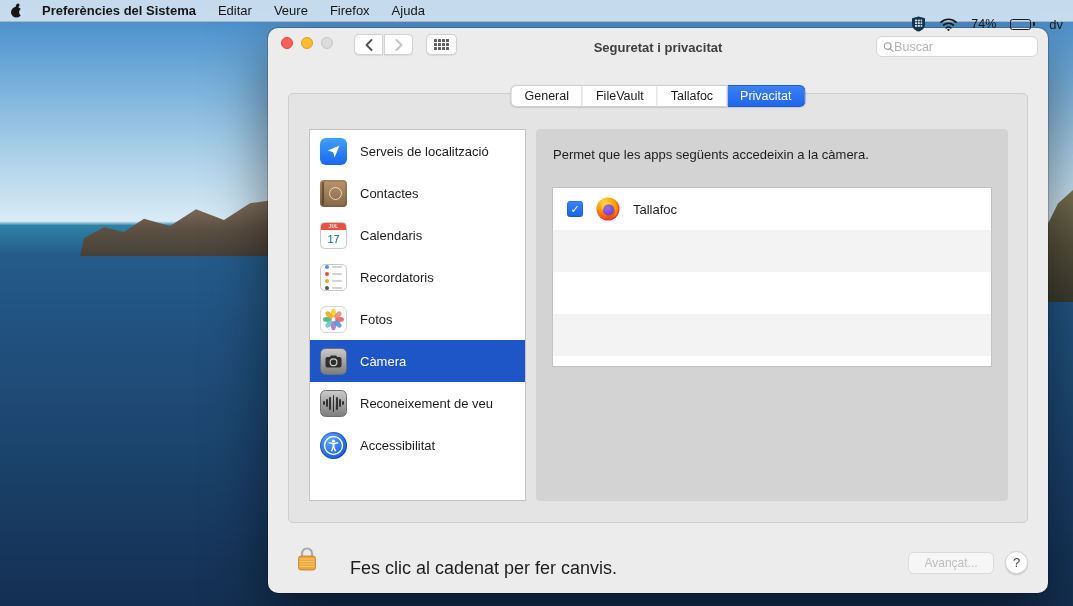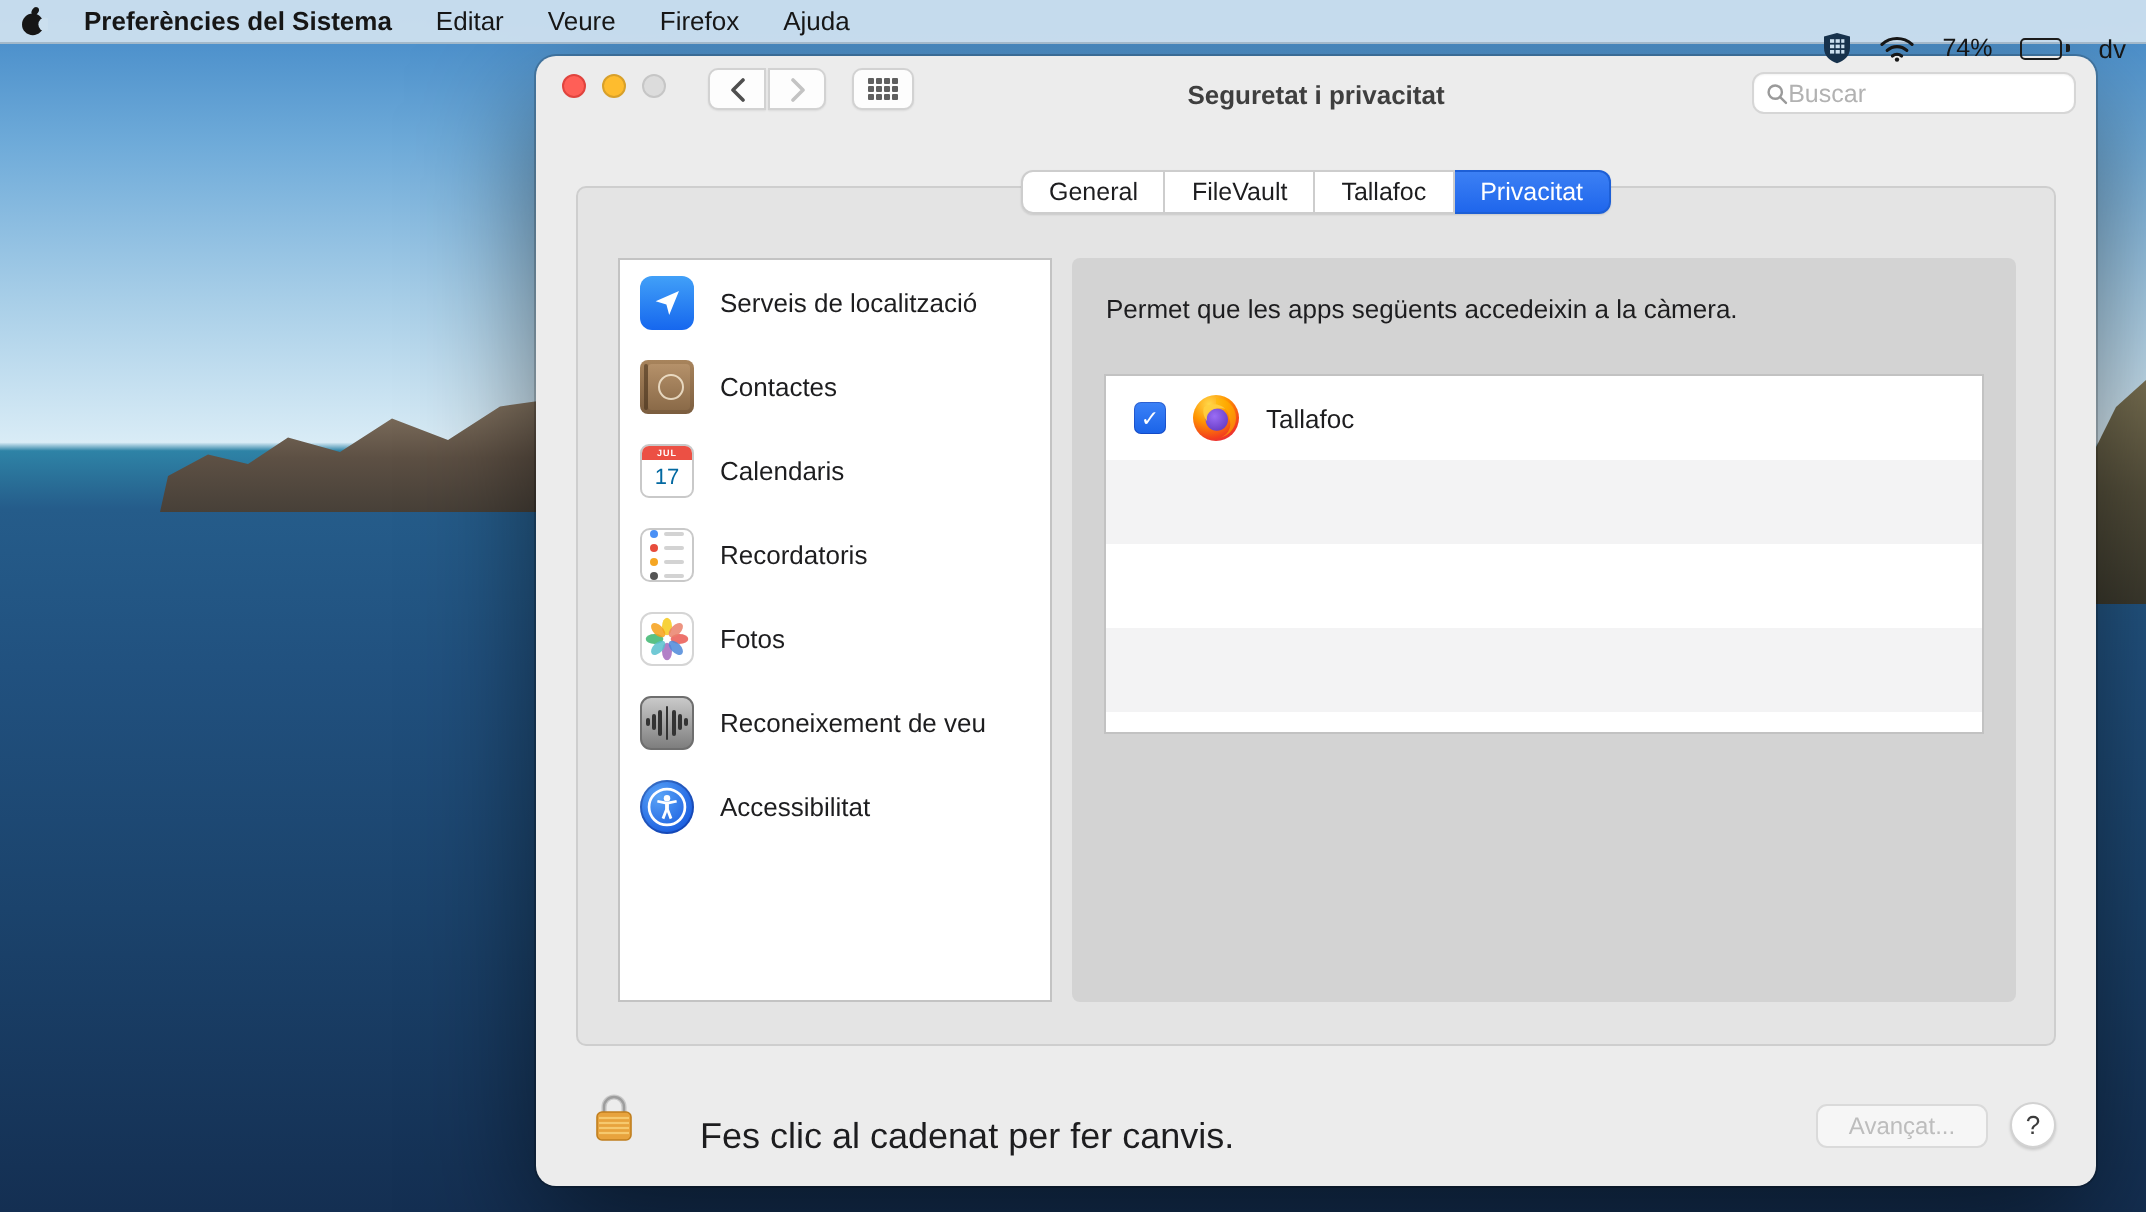--- a/index.html
+++ b/index.html
@@ -313,20 +313,30 @@
               <ellipse cx="7.4" cy="7.4" rx="2.6" ry="4.6" fill="#f59500" opacity="0.85" transform="rotate(-45 7.4 7.4)"></ellipse>
               <ellipse cx="16.6" cy="16.6" rx="2.6" ry="4.6" fill="#3a7bd5" opacity="0.85" transform="rotate(-45 16.6 16.6)"></ellipse>
               <ellipse cx="16.6" cy="7.4" rx="2.6" ry="4.6" fill="#e8735a" opacity="0.85" transform="rotate(45 16.6 7.4)"></ellipse>
               <ellipse cx="7.4" cy="16.6" rx="2.6" ry="4.6" fill="#45b8c8" opacity="0.85" transform="rotate(45 7.4 16.6)"></ellipse>
             </g>
           </svg>
         </span>
         <span class="label">Fotos</span>
       </div>
 
+      <div class="side-item selected">
+        <span class="sicon cam-sq icon-sq">
+          <svg width="17" height="13" viewBox="0 0 17 13">
+            <rect x="0.5" y="2" width="16" height="10.5" rx="2" fill="#2e2e2e"></rect>
+            <rect x="5.2" y="0.4" width="6.6" height="3" rx="1" fill="#2e2e2e"></rect>
+            <circle cx="8.5" cy="7.2" r="3.4" fill="none" stroke="#cfcfcf" stroke-width="1.2"></circle>
+          </svg>
+        </span>
+        <span class="label">Càmera</span>
+      </div>
 
 
       <div class="side-item">
         <span class="sicon mic-sq icon-sq">
           <span class="mic-bars">
             <i style="height:4px;"></i>
               <i style="height:8px;"></i>
               <i style="height:13px;"></i>
             <i style="height:17px;"></i>
               <i style="height:13px;"></i>

